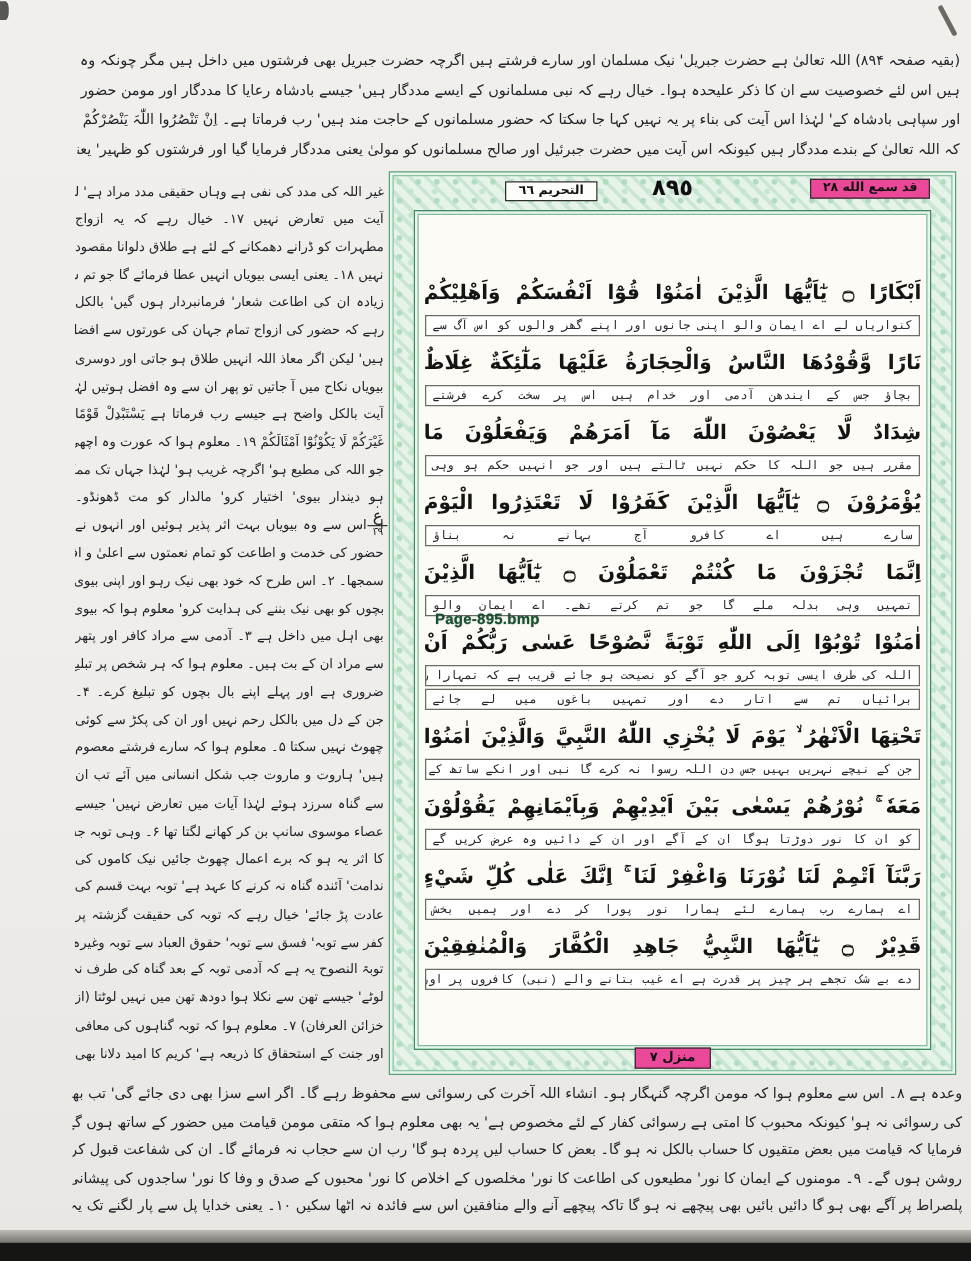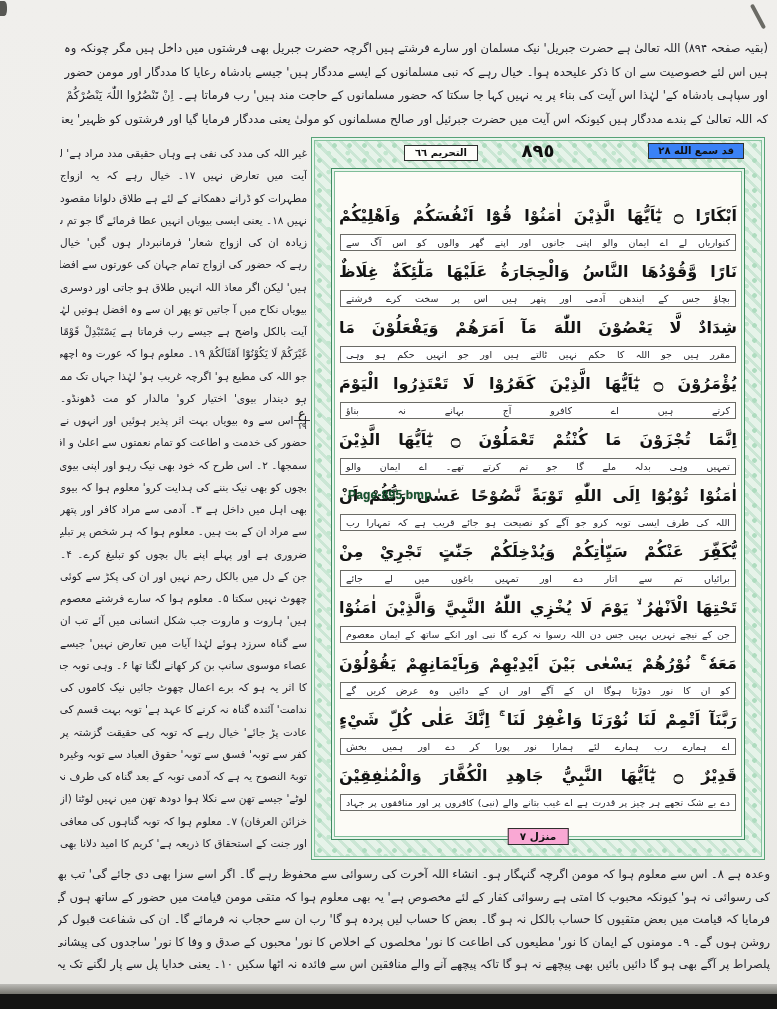--- a/index.html
+++ b/index.html
@@ -45,21 +45,21 @@
     border:1px solid #86c4a0;
     background-color:#e6f3e9;
     background-image:
       radial-gradient(circle at 30% 30%, #aedcbf 2px, rgba(0,0,0,0) 2.6px),
       radial-gradient(circle at 72% 64%, #c3e6cf 2px, rgba(0,0,0,0) 2.6px),
       repeating-linear-gradient(45deg, rgba(140,200,165,.30) 0 3px, rgba(0,0,0,0) 3px 9px);
     background-size:15px 15px,19px 19px,auto;
   }
   .qheader-right{
     position:absolute;top:5px;right:20px;
-    background:#3b82f6;border:1px solid #2f2f2f;
+    background:#ec4899;border:1px solid #2f2f2f;
     font-size:10px;line-height:14px;padding:0 9px;color:#111;
     direction:rtl;font-weight:bold;
   }
   .qheader-left{
     position:absolute;top:7px;left:56px;
     background:#fdfdfa;border:1px solid #2f2f2f;
     font-size:10px;line-height:14px;padding:0 10px;color:#111;
     direction:rtl;font-weight:bold;margin-left:36px;
   }
   .qheader-num{
@@ -78,24 +78,25 @@
   .vpair{display:block;}
   .aline{
     font-size:16px;font-weight:bold;color:#141414;
     line-height:37px;padding:0 2px;
   }
   .uline{
     margin:0 3px 2px 3px;height:17px;line-height:16px;
     background:#fff;border:1px solid #6b6b66;
     font-size:9.5px;color:#26262b;padding:0 5px;
     box-sizing:border-box;
+    font-family:Liberation Mono, monospace;
   }
   .qfooter{
-    position:absolute;bottom:14px;left:50%;transform:translateX(-50%);
-    background:#f9a8d4;border:1px solid #2f2f2f;
+    position:absolute;bottom:4px;left:50%;transform:translateX(-50%);
+    background:#ec4899;border:1px solid #2f2f2f;
     font-size:10.5px;line-height:15px;padding:0 11px;color:#111;
     direction:rtl;font-weight:bold;
   }
   .ruku{
     position:absolute;left:-18px;top:263px;width:16px;
     text-align:center;color:#222;direction:rtl;
   }
   .ruku .ruku-ain{display:block;font-size:13px;line-height:13px;border-bottom:1px solid #333;}
   .ruku .ruku-num{display:block;font-size:8.5px;line-height:10px;}
   .ruku .ruku-tick{display:block;font-size:7px;line-height:6px;}
@@ -129,21 +130,21 @@
 <div class="left-block">
 
     <div class="cline jline">غیر اللہ کی مدد کی نفی ہے وہاں حقیقی مدد مراد ہے' لہٰذا</div>
 
     <div class="cline jline">آیت میں تعارض نہیں ۱۷۔ خیال رہے کہ یہ ازواج</div>
 
     <div class="cline jline">مطہرات کو ڈرانے دھمکانے کے لئے ہے طلاق دلوانا مقصود</div>
 
     <div class="cline jline">نہیں ۱۸۔ یعنی ایسی بیویاں انہیں عطا فرمائے گا جو تم سے</div>
 
-    <div class="cline jline">زیادہ ان کی ازواج شعار' فرمانبردار ہوں گیں' خیال</div>
+    <div class="cline jline">زیادہ ان کی اطاعت شعار' فرمانبردار ہوں گیں' بالکل</div>
 
     <div class="cline jline">رہے کہ حضور کی ازواج تمام جہان کی عورتوں سے افضل</div>
 
     <div class="cline jline">ہیں' لیکن اگر معاذ اللہ انہیں طلاق ہو جاتی اور دوسری</div>
 
     <div class="cline jline">بیویاں نکاح میں آ جاتیں تو پھر ان سے وہ افضل ہوتیں لہٰذا</div>
 
     <div class="cline jline">آیت بالکل واضح ہے جیسے رب فرماتا ہے یَسْتَبْدِلْ قَوْمًا</div>
 
     <div class="cline jline">غَیْرَکُمْ لَا یَکُوْنُوْٓا اَمْثَالَکُمْ ۱۹۔ معلوم ہوا کہ عورت وہ اچھی</div>
@@ -203,45 +204,44 @@
   <div class="qinner">
     <div class="verses">
 
         <div class="vpair">
           <div class="aline jline">اَبْكَارًا ۝ يٰٓاَيُّهَا الَّذِيْنَ اٰمَنُوْا قُوْٓا اَنْفُسَكُمْ وَاَهْلِيْكُمْ</div>
           <div class="uline jline">کنواریاں لے اے ایمان والو اپنی جانوں اور اپنے گھر والوں کو اس آگ سے</div>
         </div>
 
         <div class="vpair">
           <div class="aline jline">نَارًا وَّقُوْدُهَا النَّاسُ وَالْحِجَارَةُ عَلَيْهَا مَلٰٓئِكَةٌ غِلَاظٌ</div>
-          <div class="uline jline">بچاؤ جس کے ایندھن آدمی اور پتھر ہیں اس پر سخت کرے فرشتے</div>
+          <div class="uline jline">بچاؤ جس کے ایندھن آدمی اور خدام ہیں اس پر سخت کرے فرشتے</div>
         </div>
 
         <div class="vpair">
           <div class="aline jline">شِدَادٌ لَّا يَعْصُوْنَ اللّٰهَ مَآ اَمَرَهُمْ وَيَفْعَلُوْنَ مَا</div>
           <div class="uline jline">مقرر ہیں جو اللہ کا حکم نہیں ٹالتے ہیں اور جو انہیں حکم ہو وہی</div>
         </div>
 
         <div class="vpair">
           <div class="aline jline">يُؤْمَرُوْنَ ۝ يٰٓاَيُّهَا الَّذِيْنَ كَفَرُوْا لَا تَعْتَذِرُوا الْيَوْمَ</div>
-          <div class="uline jline">کرتے ہیں اے کافرو آج بہانے نہ بناؤ</div>
+          <div class="uline jline">سارے ہیں اے کافرو آج بہانے نہ بناؤ</div>
         </div>
 
         <div class="vpair">
           <div class="aline jline">اِنَّمَا تُجْزَوْنَ مَا كُنْتُمْ تَعْمَلُوْنَ ۝ يٰٓاَيُّهَا الَّذِيْنَ</div>
           <div class="uline jline">تمہیں وہی بدلہ ملے گا جو تم کرتے تھے۔ اے ایمان والو</div>
         </div>
 
         <div class="vpair">
           <div class="aline jline">اٰمَنُوْا تُوْبُوْٓا اِلَى اللّٰهِ تَوْبَةً نَّصُوْحًا عَسٰى رَبُّكُمْ اَنْ</div>
           <div class="uline jline">اللہ کی طرف ایسی توبہ کرو جو آگے کو نصیحت ہو جائے قریب ہے کہ تمہارا رب</div>
         </div>
 
         <div class="vpair">
-          <div class="aline jline">يُّكَفِّرَ عَنْكُمْ سَيِّاٰتِكُمْ وَيُدْخِلَكُمْ جَنّٰتٍ تَجْرِيْ مِنْ</div>
           <div class="uline jline">برائیاں تم سے اتار دے اور تمہیں باغوں میں لے جائے</div>
         </div>
 
         <div class="vpair">
           <div class="aline jline">تَحْتِهَا الْاَنْهٰرُ ۙ يَوْمَ لَا يُخْزِي اللّٰهُ النَّبِيَّ وَالَّذِيْنَ اٰمَنُوْا</div>
           <div class="uline jline">جن کے نیچے نہریں بہیں جس دن اللہ رسوا نہ کرے گا نبی اور انکے ساتھ کے ایمان معصوم</div>
         </div>
 
         <div class="vpair">
           <div class="aline jline">مَعَهٗ ۚ نُوْرُهُمْ يَسْعٰى بَيْنَ اَيْدِيْهِمْ وَبِاَيْمَانِهِمْ يَقُوْلُوْنَ</div>

